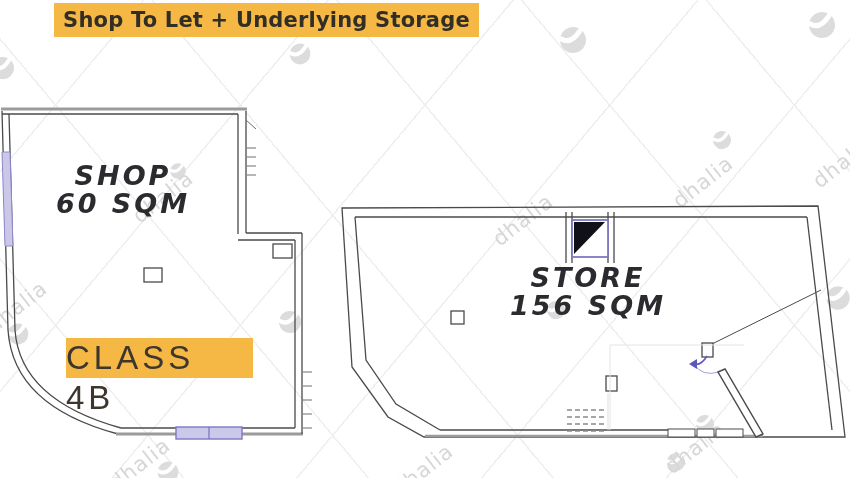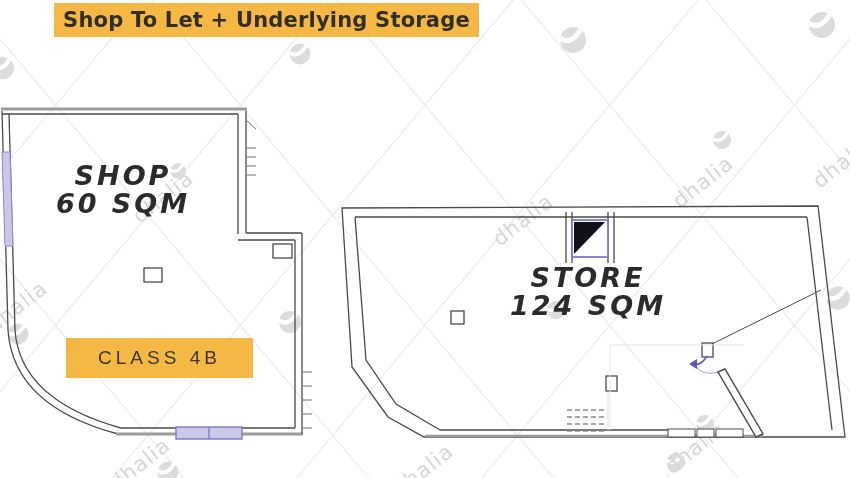--- a/index.html
+++ b/index.html
@@ -32,21 +32,21 @@
   .room-label{
     position:absolute;width:200px;text-align:center;color:#2b2a2e;
     font-weight:bold;font-size:27px;line-height:28px;letter-spacing:3px;font-style:italic;
   }
   .room-label .area{display:block;}
   .shop-label{left:23px;top:162px;}
   .store-label{left:488px;top:264px;}
   .class-badge{
     position:absolute;left:66px;top:338px;width:187px;height:40px;
     background:#F6B845;color:#3c362e;font-family:"Liberation Sans",sans-serif;
-    font-weight:400;font-size:19px;line-height:40px;text-align:center;
+    font-weight:400;font-size:33px;line-height:40px;text-align:left;
     letter-spacing:4px;
   }
 </style>
 </head>
 <body>
 
 <div class="canvas">
 
   <div class="wm-layer">
     <svg class="wm-svg" width="850" height="478" viewBox="0 0 850 478">
@@ -177,16 +177,16 @@
 
   <div class="room-label shop-label">
     <span>SHOP</span>
     <span class="area">60 SQM</span>
   </div>
 
   <div class="class-badge">CLASS 4B</div>
 
   <div class="room-label store-label">
     <span>STORE</span>
-    <span class="area">124 SQM</span>
+    <span class="area">156 SQM</span>
   </div>
 
 </div>
 
 </body></html>

